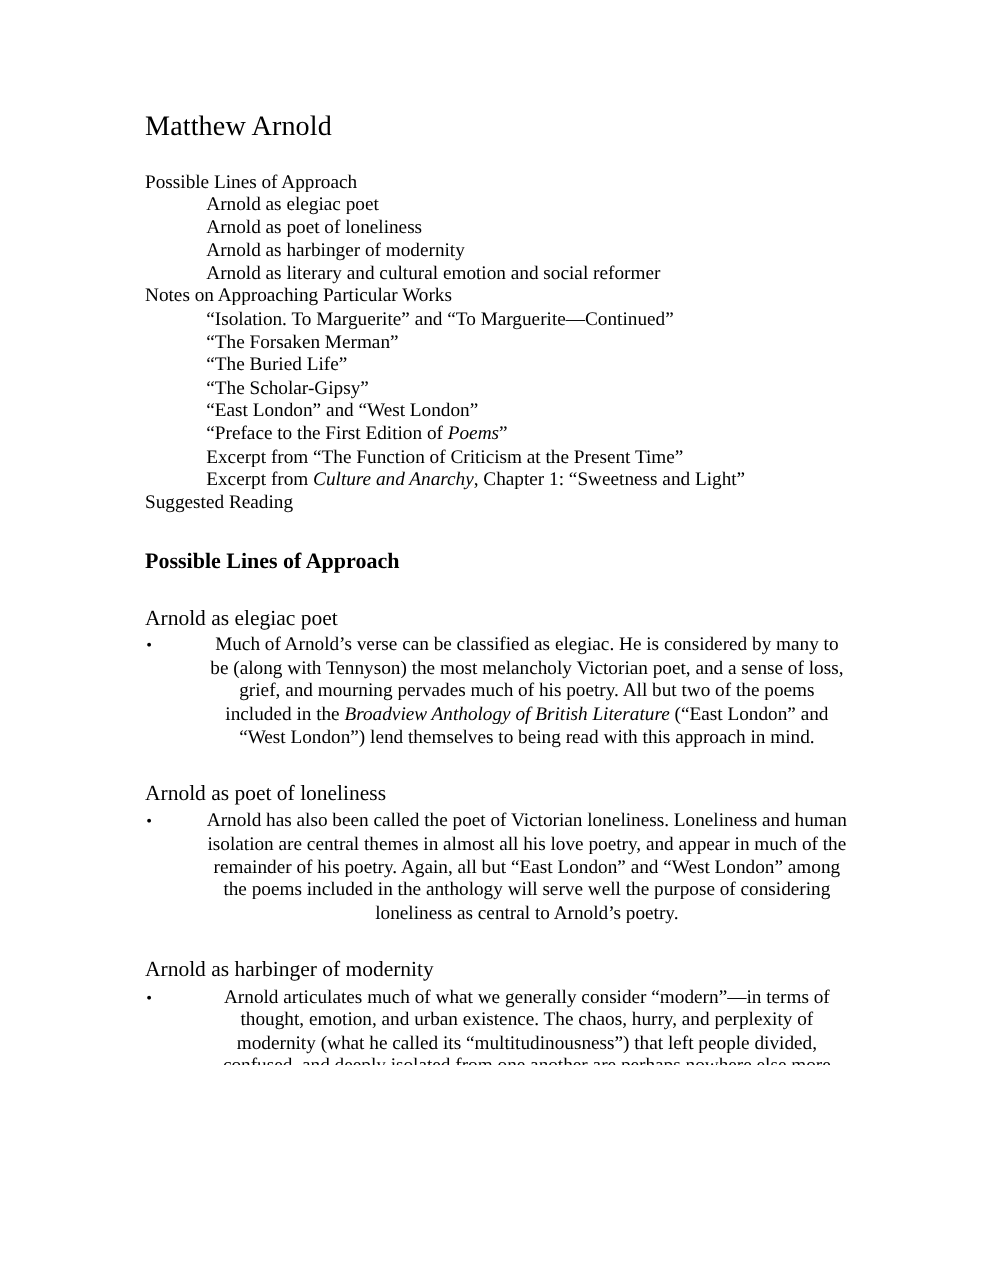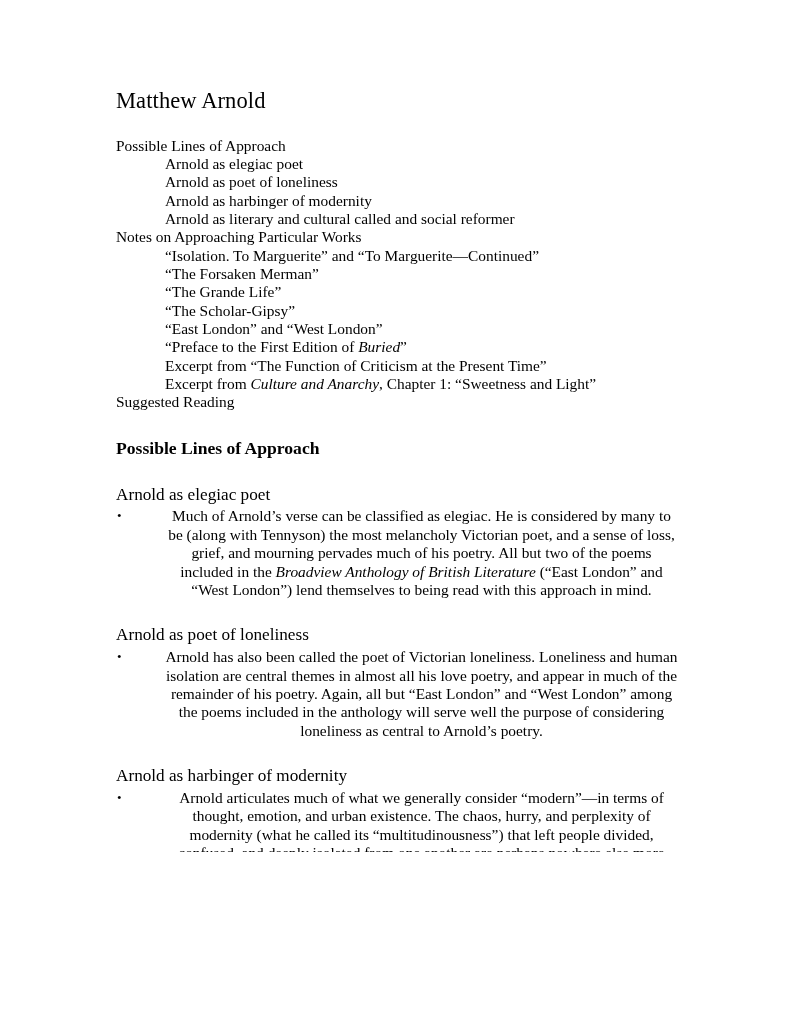--- a/index.html
+++ b/index.html
@@ -85,28 +85,28 @@
 
 <div class="page">
 
   <h1 class="doc-title">Matthew Arnold</h1>
 
   <div class="toc">
       <div class="toc-line lvl0">Possible Lines of Approach</div>
       <div class="toc-line lvl1">Arnold as elegiac poet</div>
       <div class="toc-line lvl1">Arnold as poet of loneliness</div>
       <div class="toc-line lvl1">Arnold as harbinger of modernity</div>
-      <div class="toc-line lvl1">Arnold as literary and cultural called and social reformer</div>
+      <div class="toc-line lvl1">Arnold as literary and cultural emotion and social reformer</div>
       <div class="toc-line lvl0">Notes on Approaching Particular Works</div>
       <div class="toc-line lvl1">“Isolation. To Marguerite” and “To Marguerite—Continued”</div>
       <div class="toc-line lvl1">“The Forsaken Merman”</div>
-      <div class="toc-line lvl1">“The Grande Life”</div>
+      <div class="toc-line lvl1">“The Buried Life”</div>
       <div class="toc-line lvl1">“The Scholar-Gipsy”</div>
       <div class="toc-line lvl1">“East London” and “West London”</div>
-      <div class="toc-line lvl1">“Preface to the First Edition of <i>Buried</i>”</div>
+      <div class="toc-line lvl1">“Preface to the First Edition of <i>Poems</i>”</div>
       <div class="toc-line lvl1">Excerpt from “The Function of Criticism at the Present Time”</div>
       <div class="toc-line lvl1">Excerpt from <i>Culture and Anarchy</i>, Chapter 1: “Sweetness and Light”</div>
       <div class="toc-line lvl0">Suggested Reading</div>
     </div>
 
   <h2 class="section-title">Possible Lines of Approach</h2>
 
   <div>
       <h3 class="sub-title">Arnold as elegiac poet</h3>
       <div class="bullet-block">

